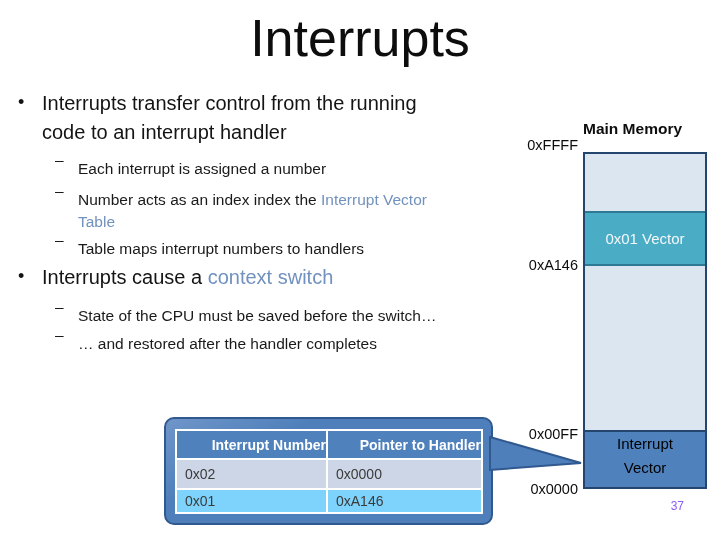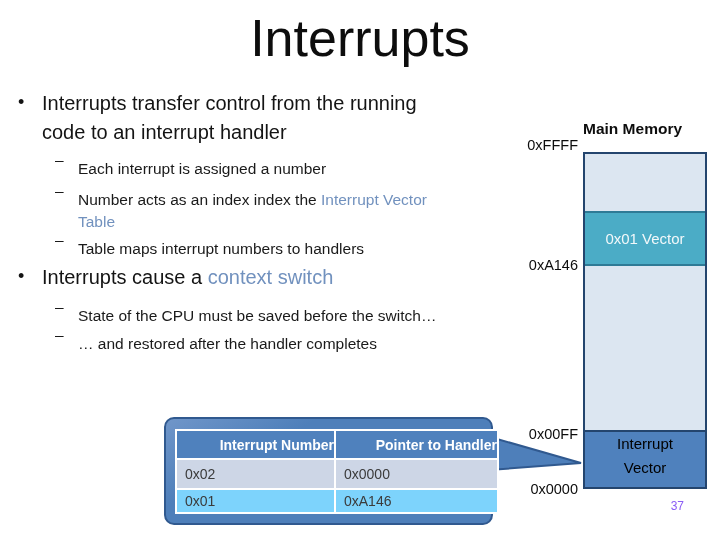--- a/index.html
+++ b/index.html
@@ -41,21 +41,21 @@
   .addr-0000{top:481px;}
   
   .callout{position:absolute;left:164px;top:417px;width:329px;height:108px;
     background:linear-gradient(150deg,#7096C9 0%,#4E7FBA 30%);
     border:2px solid #30598F;border-radius:10px;box-sizing:border-box;}
   .callout-pointer{position:absolute;left:489px;top:432px;width:96px;height:42px;}
   .ivt{position:absolute;left:175px;top:429px;background:#ffffff;
     border-collapse:separate;border-spacing:2px;}
   .ivt th{background:#4F81BD;color:#ffffff;font-size:14px;font-weight:bold;
     text-align:right;padding:0 0 0 8px;height:27px;}
-  .ivt td{font-size:14px;color:#3b3b3b;text-align:left;padding:0 8px 0 8px;}
+  .ivt td{font-size:14px;color:#3b3b3b;text-align:left;padding:0 0 0 8px;}
   .ivt .c1{width:141px;}
   .ivt .c2{width:145px;}
   .ivt .band-dark td{background:#CDD6E6;height:28px;}
   .ivt .band-light td{background:#7dd3fc;height:22px;}
   
   .page-num{position:absolute;left:644px;top:499px;width:40px;text-align:right;
     font-size:12px;color:#8b5cf6;}
 </style>
 </head>
 <body>

